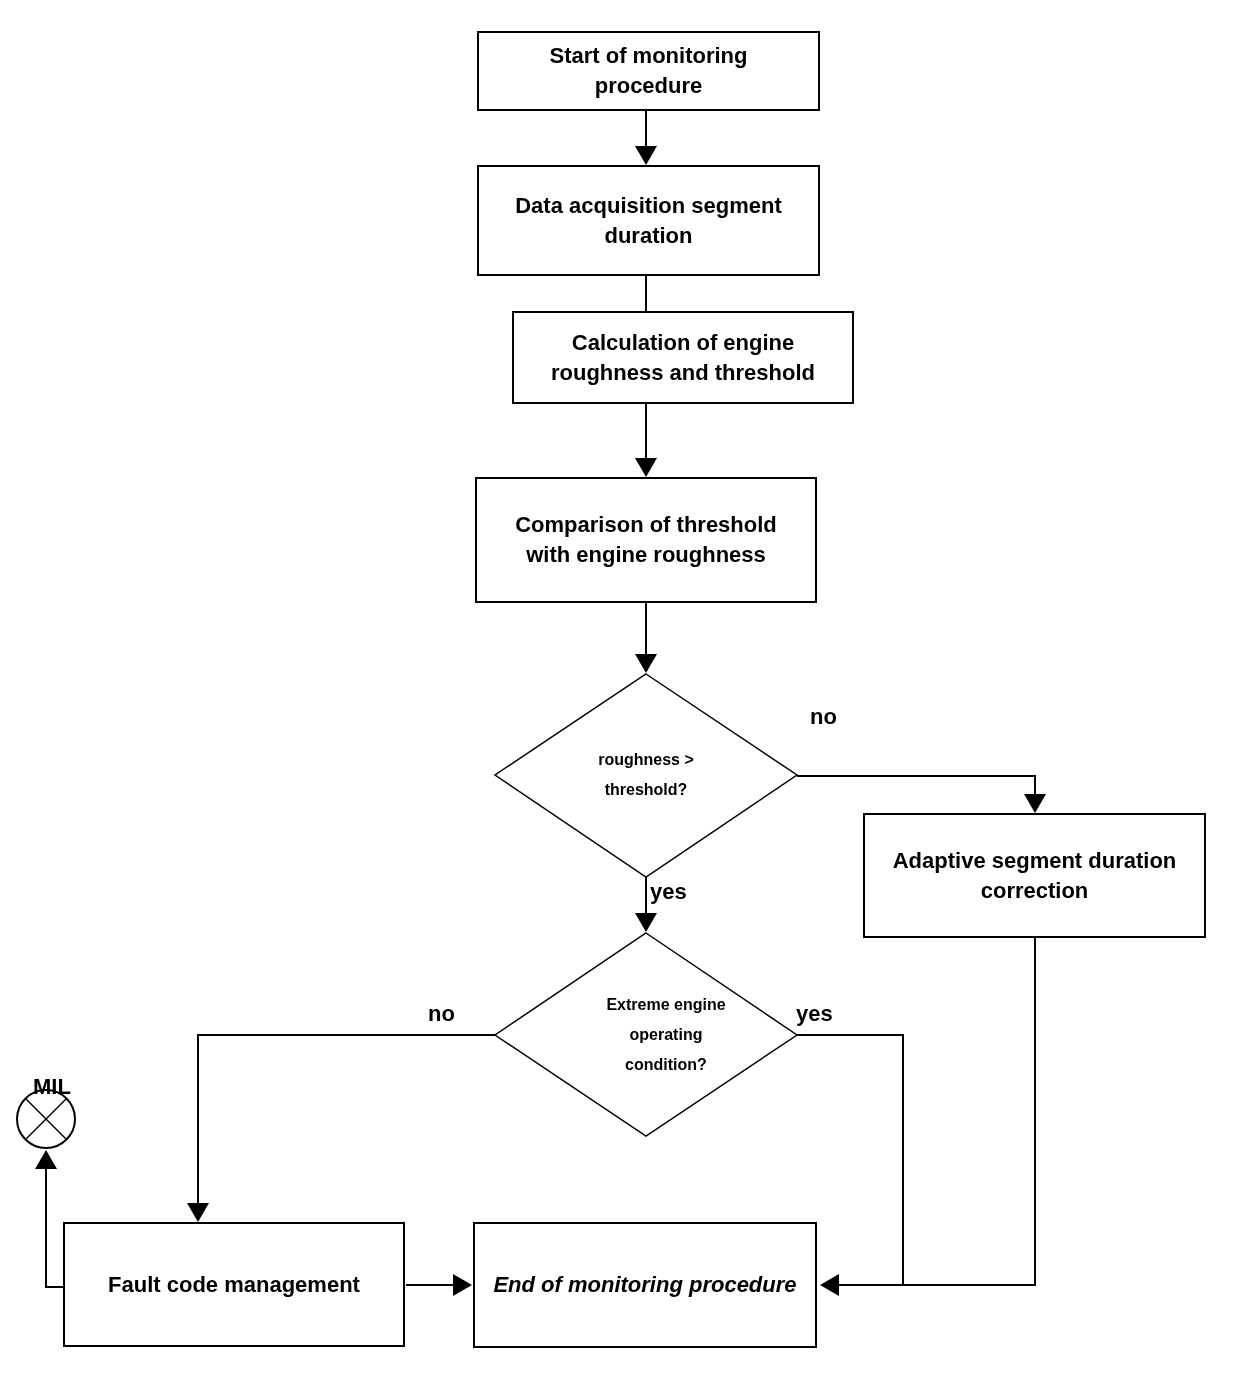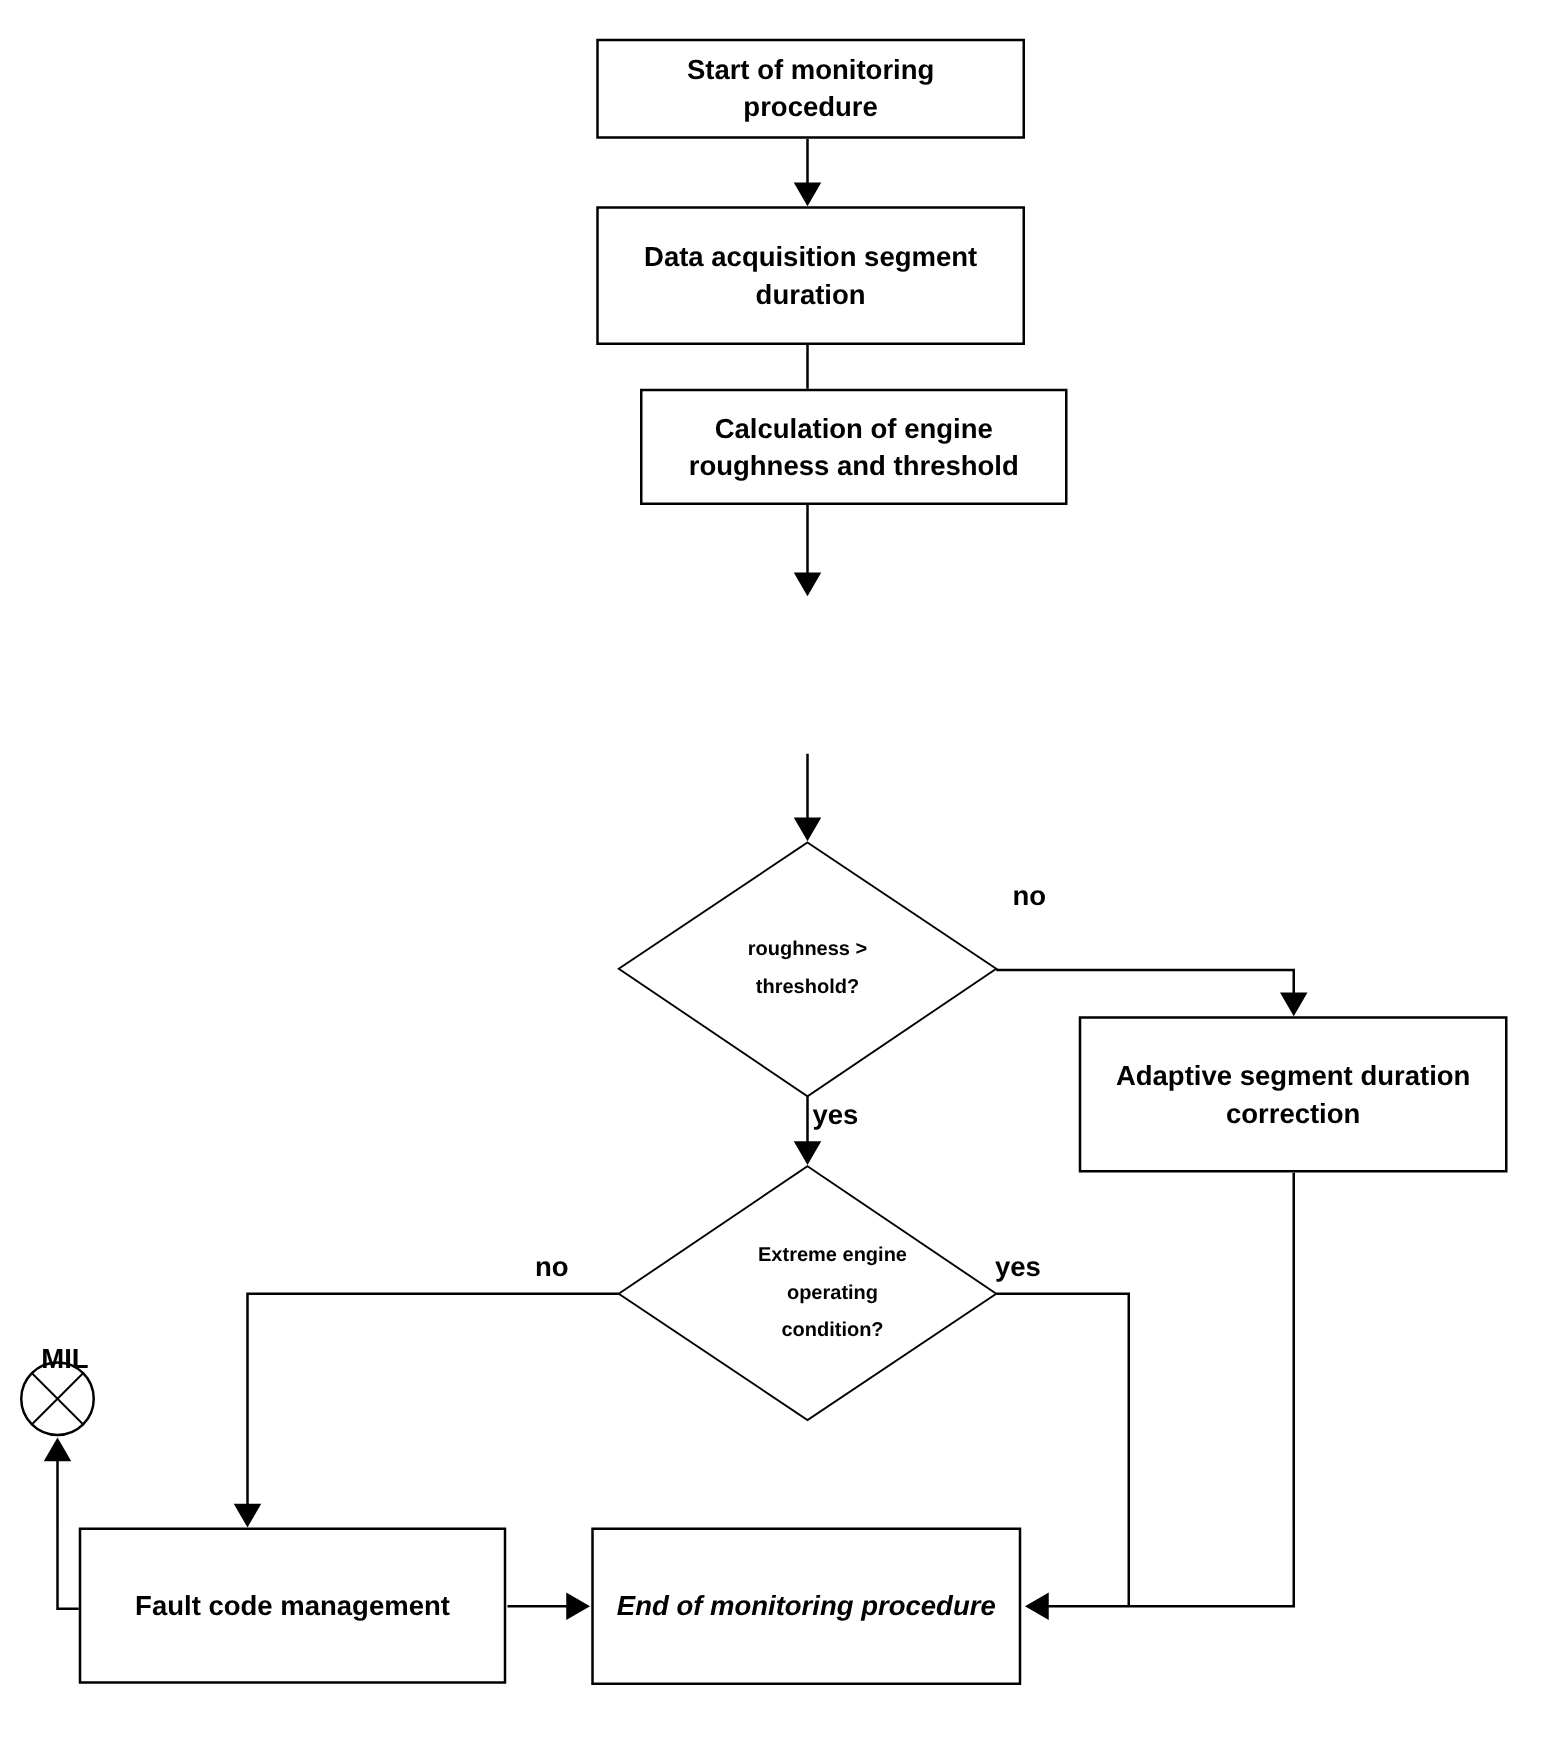--- a/index.html
+++ b/index.html
@@ -144,20 +144,24 @@
   <div class="node node-acquisition">
     <span>Data acquisition segment
 duration</span>
   </div>
 
   <div class="node node-calculation">
     <span>Calculation of engine
 roughness and threshold</span>
   </div>
 
+  <div class="node node-comparison">
+    <span>Comparison of threshold
+with engine roughness</span>
+  </div>
 
   <div class="node node-adaptive">
     <span>Adaptive segment duration
 correction</span>
   </div>
 
   <div class="node node-fault">
     <span>Fault code management</span>
   </div>
 

